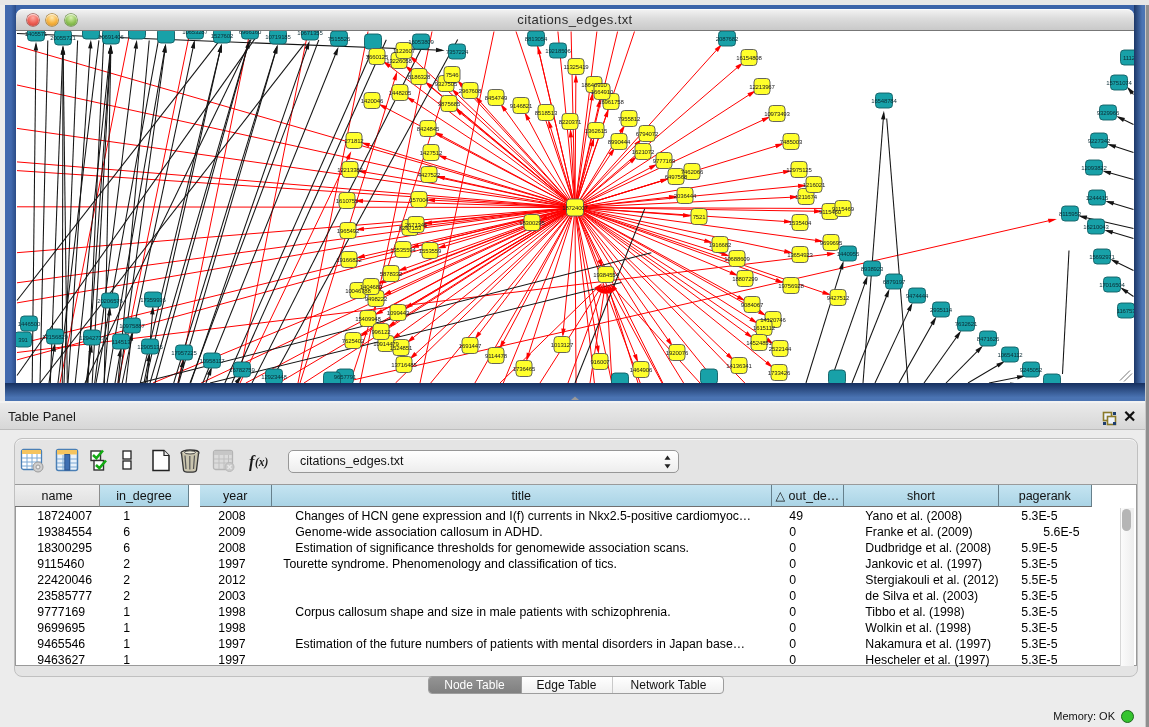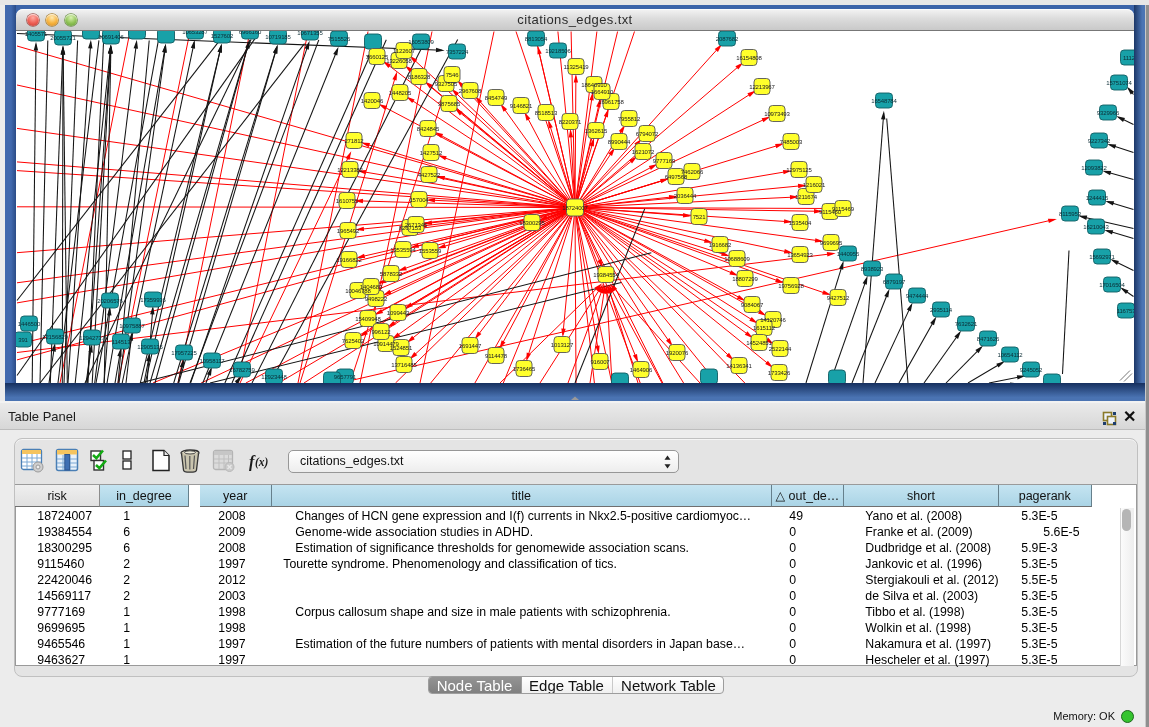--- a/index.html
+++ b/index.html
@@ -30,21 +30,21 @@
 #ddarrows{left:663px;top:455px;width:9px;height:14px}
 
 #twhite{left:15.3px;top:483.5px;width:1121.7px;height:182.5px;background:#fff;border:1px solid #9a9a9a}
 .hcell{top:484.5px;height:22px;background:linear-gradient(#c5e4f1,#aad4e6);border-right:1px solid #66808c;font-size:12.5px;color:#111;text-align:center;line-height:22px;border-bottom:1px solid #6f6f6f}
 .trow{position:absolute;left:15.3px;width:1105px;height:16.1px;font-size:12.3px;color:#000}
 .trow span{position:absolute;top:1px;white-space:nowrap}
 #vsb{left:1119.5px;top:507.5px;width:14px;height:158px;background:linear-gradient(to right,#fbfbfb,#eee);border-left:1px solid #d7d7d7}
 #vsbthumb{left:1121.5px;top:509px;width:9.5px;height:22px;background:#b5b5b5;border-radius:5px}
 
 #segs{left:427.5px;top:676.3px;width:296px;height:17.5px;border:1px solid #9d9d9d;border-radius:4px;background:linear-gradient(#fff,#f0f0f0);overflow:hidden}
-.seg{position:absolute;top:0;height:17.5px;font-size:15px;line-height:17px;text-align:center;color:#111}
+.seg{position:absolute;top:0;height:17.5px;font-size:12px;line-height:17px;text-align:center;color:#111}
 #seg1{left:0;width:92px;background:linear-gradient(#949494,#7d7d7d);color:#fff}
 #seg2{left:92px;width:91px;border-left:1px solid #9d9d9d}
 #seg3{left:183px;width:113px;border-left:1px solid #c9c9c9}
 
 #mem{left:1000px;top:710px;width:115px;text-align:right;font-size:11px;color:#111}
 #dot{left:1120.5px;top:709.5px;width:13px;height:13px;border-radius:50%;background:#35c42f;border:1.5px solid #1d681d}
 
 #rightstrip{left:1145px;top:5px;width:4px;height:722px;background:#8f8f8f;border-left:1px solid #c9c9c9}
 #topstrip{left:0;top:0;width:1149px;height:5px;background:#e7e7e7}
 </style></head>
@@ -777,73 +777,73 @@
 <text x="229" y="19" font-size="16" font-style="italic" font-weight="bold" font-family="Liberation Serif,serif" fill="#1a1a1a">f</text>
 <text x="235" y="18" font-size="11.5" font-style="italic" font-weight="bold" font-family="Liberation Serif,serif" fill="#1a1a1a">(x)</text>
 </svg>
 <div class="abs" id="dropdown">citations_edges.txt</div>
 <svg class="abs" id="ddarrows">
     <path d="M4.5 0.5 l3 4.2 h-6 Z" fill="#222"></path>
     <path d="M4.5 13.5 l3 -4.2 h-6 Z" fill="#222"></path>
   </svg>
 
 <div class="abs" id="twhite"></div>
-<div class="abs hcell" style="left:15.3px;width:84.7px;background:linear-gradient(#efefef,#e0e0e0);border-right:1px solid #8c8c8c">risk</div>
+<div class="abs hcell" style="left:15.3px;width:84.7px;background:linear-gradient(#efefef,#e0e0e0);border-right:1px solid #8c8c8c">name</div>
 <div class="abs hcell" style="left:100px;width:89px">in_degree</div>
 <div class="abs hcell" style="left:199.5px;width:72.5px">year</div>
 <div class="abs hcell" style="left:272px;width:499.5px">title</div>
 <div class="abs hcell" style="left:771.5px;width:72.5px;text-align:left;padding-left:4px">△ out_de…</div>
 <div class="abs hcell" style="left:844px;width:155px">short</div>
 <div class="abs hcell" style="left:999px;width:92.5px">pagerank</div>
 <div class="trow" style="top:507.5px">
 <span style="left:22px">18724007</span>
     <span style="left:108px">1</span>
     <span style="left:203px">2008</span>
     <span style="left:280px">Changes of HCN gene expression and I(f) currents in Nkx2.5-positive cardiomyoc…</span>
     <span style="left:774px">49</span>
     <span style="left:850px">Yano et al. (2008)</span>
     <span style="left:1006px">5.3E-5</span>
   </div>
 <div class="trow" style="top:523.6px">
 <span style="left:22px">19384554</span>
     <span style="left:108px">6</span>
     <span style="left:203px">2009</span>
-    <span style="left:280px">Genome-wide association studies in ADHD.</span>
+    <span style="left:280px">Genome-wide association callosum in ADHD.</span>
     <span style="left:774px">0</span>
     <span style="left:850px">Franke et al. (2009)</span>
     <span style="left:1028px">5.6E-5</span>
   </div>
 <div class="trow" style="top:539.7px">
 <span style="left:22px">18300295</span>
     <span style="left:108px">6</span>
     <span style="left:203px">2008</span>
     <span style="left:280px">Estimation of significance thresholds for genomewide association scans.</span>
     <span style="left:774px">0</span>
     <span style="left:850px">Dudbridge et al. (2008)</span>
-    <span style="left:1006px">5.9E-3</span>
+    <span style="left:1006px">5.9E-5</span>
   </div>
 <div class="trow" style="top:555.8000000000001px">
 <span style="left:22px">9115460</span>
     <span style="left:108px">2</span>
     <span style="left:203px">1997</span>
     <span style="left:268px">Tourette syndrome. Phenomenology and classification of tics.</span>
     <span style="left:774px">0</span>
-    <span style="left:850px">Jankovic et al. (1996)</span>
+    <span style="left:850px">Jankovic et al. (1997)</span>
     <span style="left:1006px">5.3E-5</span>
   </div>
 <div class="trow" style="top:571.9000000000001px">
 <span style="left:22px">22420046</span>
     <span style="left:108px">2</span>
     <span style="left:203px">2012</span>
     <span style="left:774px">0</span>
     <span style="left:850px">Stergiakouli et al. (2012)</span>
     <span style="left:1006px">5.5E-5</span>
   </div>
 <div class="trow" style="top:588.0000000000001px">
-<span style="left:22px">14569117</span>
+<span style="left:22px">23585777</span>
     <span style="left:108px">2</span>
     <span style="left:203px">2003</span>
     <span style="left:774px">0</span>
     <span style="left:850px">de Silva et al. (2003)</span>
     <span style="left:1006px">5.3E-5</span>
   </div>
 <div class="trow" style="top:604.1000000000001px">
 <span style="left:22px">9777169</span>
     <span style="left:108px">1</span>
     <span style="left:203px">1998</span>

